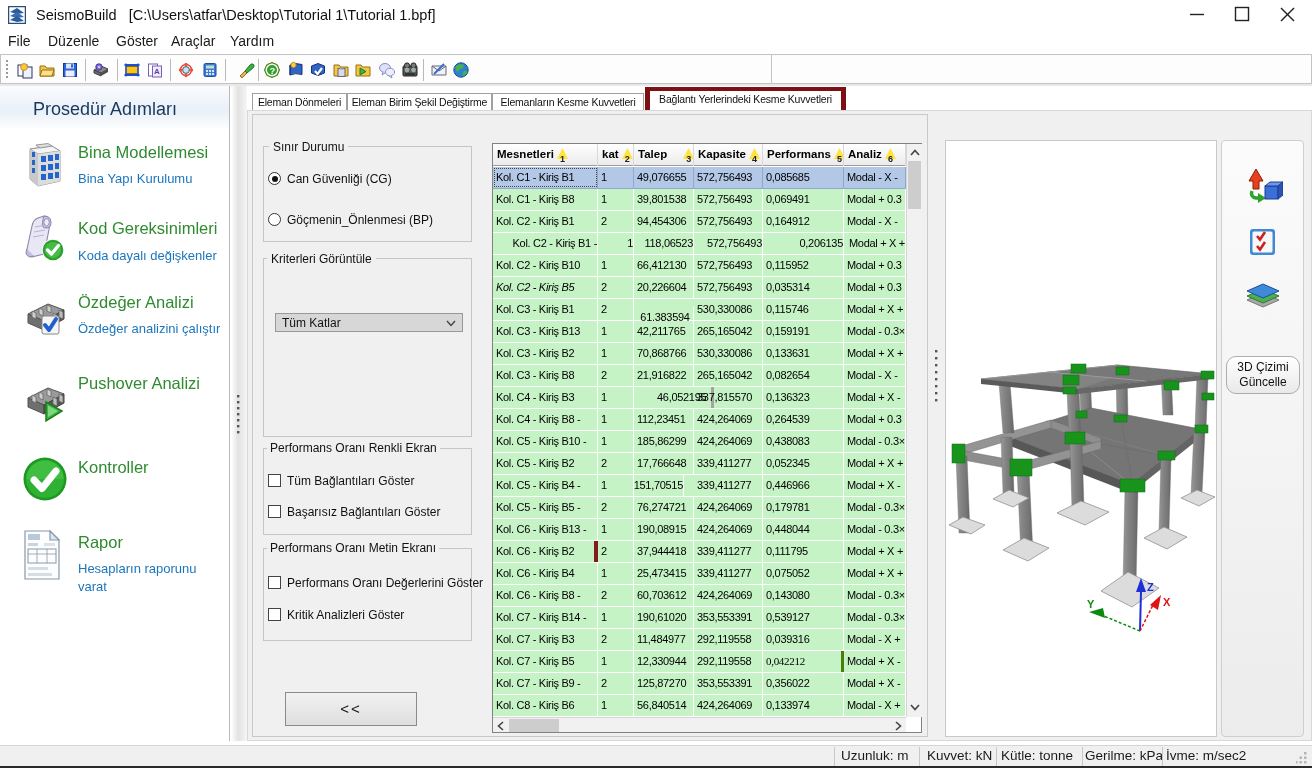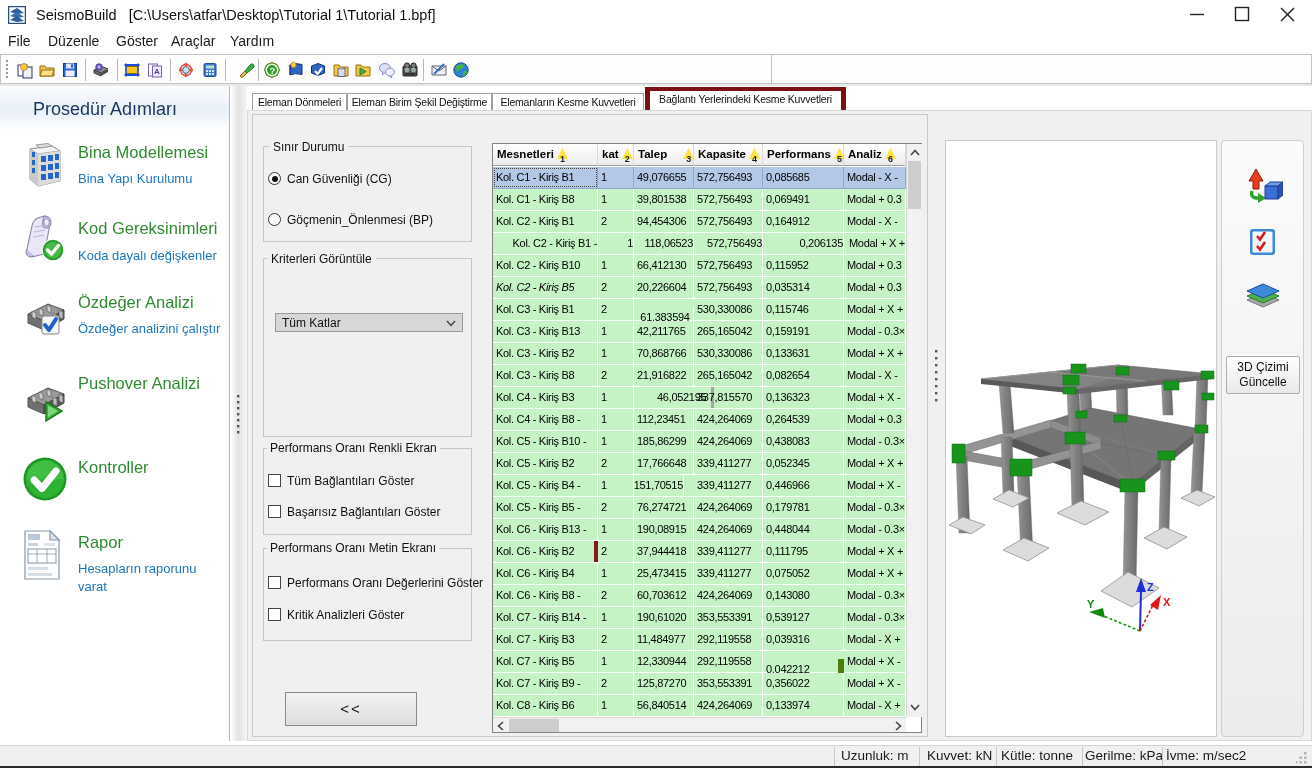--- a/index.html
+++ b/index.html
@@ -495,21 +495,21 @@
         <div style="position:absolute;left:141px;top:0;width:60px;height:21px;border-right:1px solid #ffffff;padding-left:3px;overflow:hidden;white-space:nowrap;">11,484977</div>
         <div style="position:absolute;left:201px;top:0;width:69px;height:21px;border-right:1px solid #ffffff;padding-left:3px;overflow:hidden;white-space:nowrap;">292,119558</div>
         <div style="position:absolute;left:270px;top:0;width:81px;height:21px;border-right:1px solid #ffffff;padding-left:3px;overflow:hidden;white-space:nowrap;">0,039316</div>
         <div style="position:absolute;left:351px;top:0;width:62px;height:21px;border-right:1px solid #ffffff;padding-left:3px;overflow:hidden;white-space:nowrap;">Modal - X +</div>
       </div>
 <div style="position:absolute;left:0;top:484px;width:413px;height:22px;background:#c6f3c6;border-bottom:1px solid #ffffff;line-height:21px;">
         <div style="position:absolute;left:0px;top:0;width:105px;height:21px;border-right:1px solid #ffffff;padding-left:3px;overflow:hidden;white-space:nowrap;">Kol. C7 - Kiriş B5</div>
         <div style="position:absolute;left:105px;top:0;width:36px;height:21px;border-right:1px solid #ffffff;padding-left:3px;overflow:hidden;white-space:nowrap;">1</div>
         <div style="position:absolute;left:141px;top:0;width:60px;height:21px;border-right:1px solid #ffffff;padding-left:3px;overflow:hidden;white-space:nowrap;">12,330944</div>
         <div style="position:absolute;left:201px;top:0;width:69px;height:21px;border-right:1px solid #ffffff;padding-left:3px;overflow:hidden;white-space:nowrap;">292,119558</div>
-        <div style="position:absolute;left:270px;top:8px;width:81px;height:21px;border-right:6px solid #4d7c0f;padding-left:3px;overflow:hidden;white-space:nowrap;">0,042212</div>
+        <div style="position:absolute;left:270px;top:0;width:81px;height:21px;border-right:3px solid #4d7c0f;padding-left:3px;overflow:hidden;white-space:nowrap;font-family:Liberation Serif, serif;">0,042212</div>
         <div style="position:absolute;left:351px;top:0;width:62px;height:21px;border-right:1px solid #ffffff;padding-left:3px;overflow:hidden;white-space:nowrap;">Modal + X -</div>
       </div>
 <div style="position:absolute;left:0;top:506px;width:413px;height:22px;background:#c6f3c6;border-bottom:1px solid #ffffff;line-height:21px;">
         <div style="position:absolute;left:0px;top:0;width:105px;height:21px;border-right:1px solid #ffffff;padding-left:3px;overflow:hidden;white-space:nowrap;">Kol. C7 - Kiriş B9 -</div>
         <div style="position:absolute;left:105px;top:0;width:36px;height:21px;border-right:1px solid #ffffff;padding-left:3px;overflow:hidden;white-space:nowrap;">2</div>
         <div style="position:absolute;left:141px;top:0;width:60px;height:21px;border-right:1px solid #ffffff;padding-left:3px;overflow:hidden;white-space:nowrap;">125,87270</div>
         <div style="position:absolute;left:201px;top:0;width:69px;height:21px;border-right:1px solid #ffffff;padding-left:3px;overflow:hidden;white-space:nowrap;">353,553391</div>
         <div style="position:absolute;left:270px;top:0;width:81px;height:21px;border-right:1px solid #ffffff;padding-left:3px;overflow:hidden;white-space:nowrap;">0,356022</div>
         <div style="position:absolute;left:351px;top:0;width:62px;height:21px;border-right:1px solid #ffffff;padding-left:3px;overflow:hidden;white-space:nowrap;">Modal + X -</div>
       </div>
@@ -671,21 +671,21 @@
 <rect x="2" y="3" width="25" height="26" rx="3" fill="#3f8ad4"></rect>
 <rect x="4.5" y="5.5" width="20" height="21" rx="1.5" fill="#f7f7f7"></rect>
 <path d="M9 10 L12 13.5 L17 6" fill="none" stroke="#cc1f1f" stroke-width="2.6"></path>
 <path d="M9 20 L12 23.5 L17 16" fill="none" stroke="#cc1f1f" stroke-width="2.6"></path>
 </svg></div>
   <div class="abs" style="left:23px;top:140px;"><svg width="36" height="30" viewBox="0 0 36 30">
 <polygon points="18,12 34,19 18,26 2,19" fill="#a8a8a8" stroke="#777"></polygon>
 <polygon points="18,8 34,15 18,22 2,15" fill="#4db04d" stroke="#2d7a2d"></polygon>
 <polygon points="18,3 34,10 18,17 2,10" fill="#3f8ad8" stroke="#1c4f9e"></polygon>
 </svg></div>
-  <div class="abs" style="left:4px;top:215px;width:74px;height:38px;background:linear-gradient(180deg,#ffffff,#e9e9e9);border:1px solid #adadad;border-radius:2px;text-align:center;font-size:12px;color:#111;padding-top:3px;line-height:15px;">3D Çizimi<br>Güncelle</div>
+  <div class="abs" style="left:4px;top:215px;width:74px;height:38px;background:linear-gradient(180deg,#ffffff,#e9e9e9);border:1px solid #adadad;border-radius:10px;text-align:center;font-size:12px;color:#111;padding-top:3px;line-height:15px;">3D Çizimi<br>Güncelle</div>
 </div>
 
 <div class="abs" style="left:0;top:745px;width:1312px;height:21px;background:#f0f0f0;border-top:1px solid #d4d4d4;font-size:13.5px;color:#1a1a1a;">
   <div class="abs" style="left:841px;top:2px;">Uzunluk: m</div>
   <div class="abs" style="left:927px;top:2px;">Kuvvet: kN</div>
   <div class="abs" style="left:1001px;top:2px;">Kütle: tonne</div>
   <div class="abs" style="left:1085px;top:2px;">Gerilme: kPa</div>
   <div class="abs" style="left:1166px;top:2px;">İvme: m/sec2</div>
   <div class="abs" style="left:834px;top:1px;width:1px;height:19px;background:#c8c8c8;"></div>
     <div class="abs" style="left:919px;top:1px;width:1px;height:19px;background:#c8c8c8;"></div>

